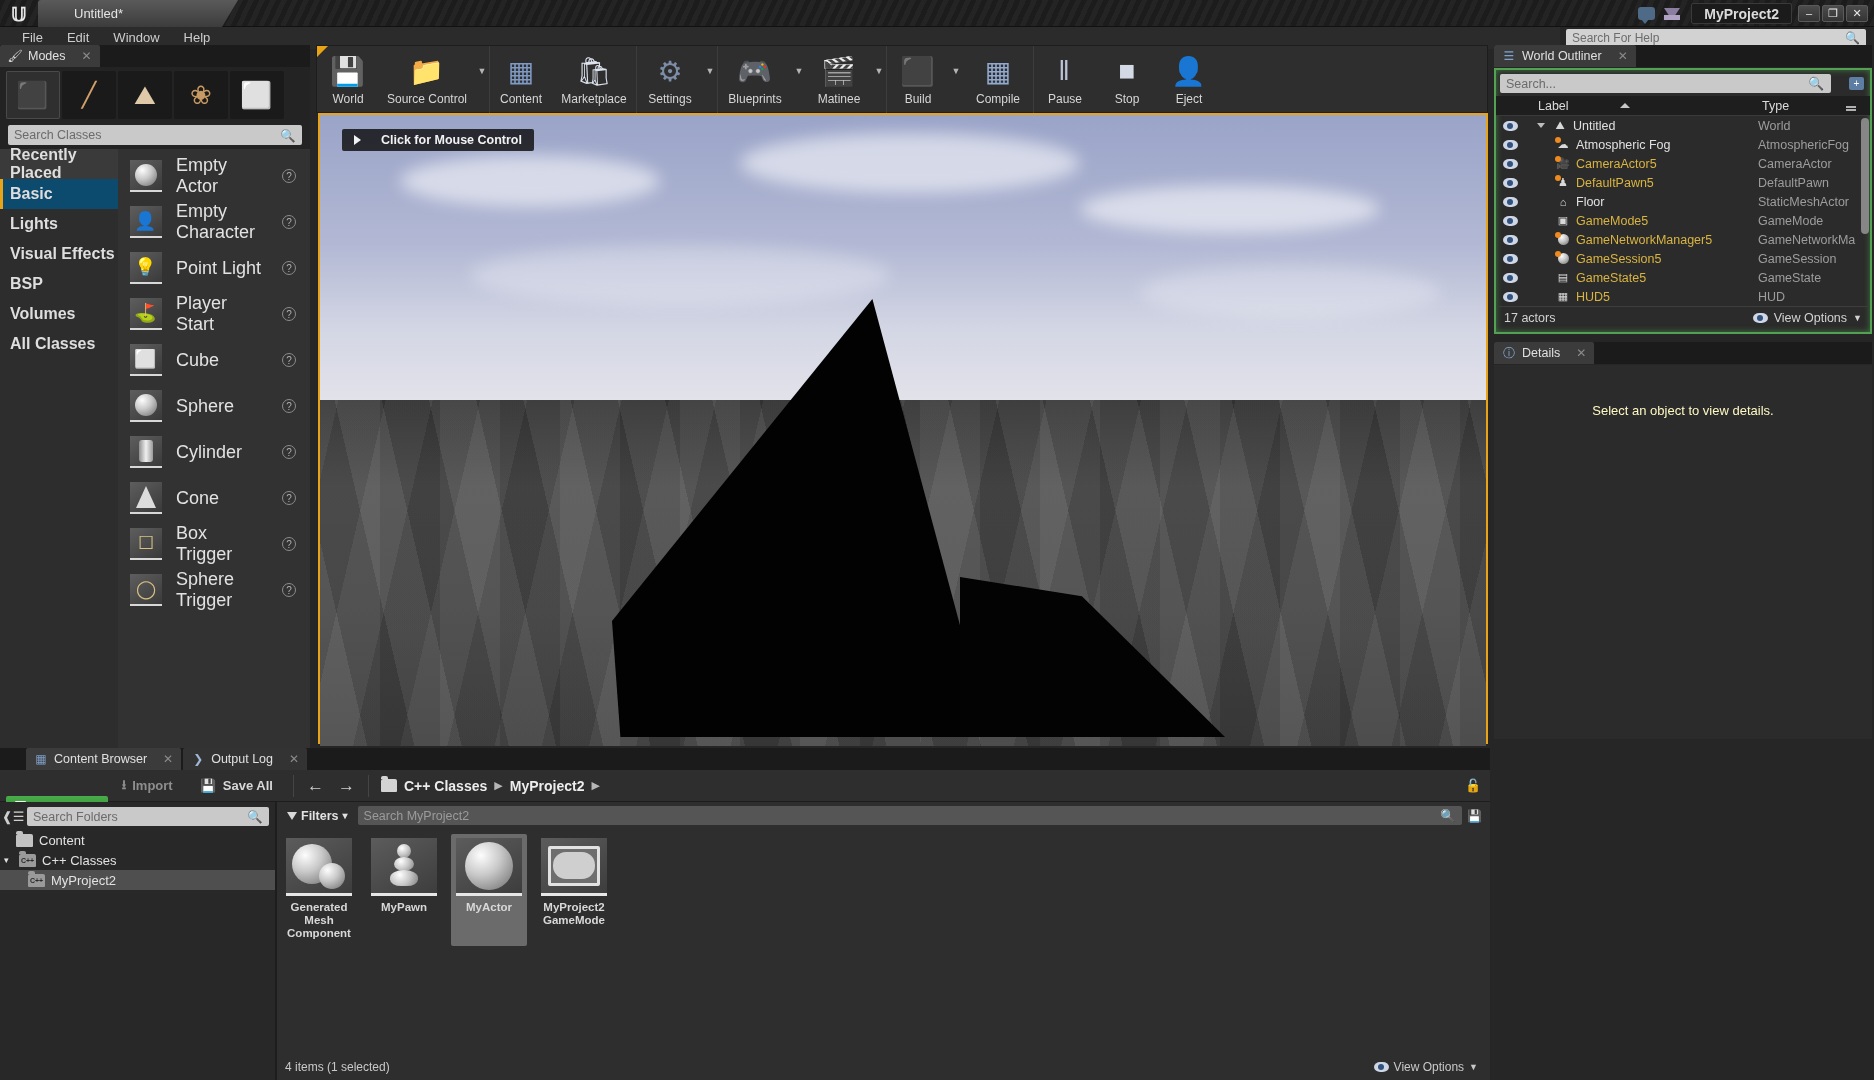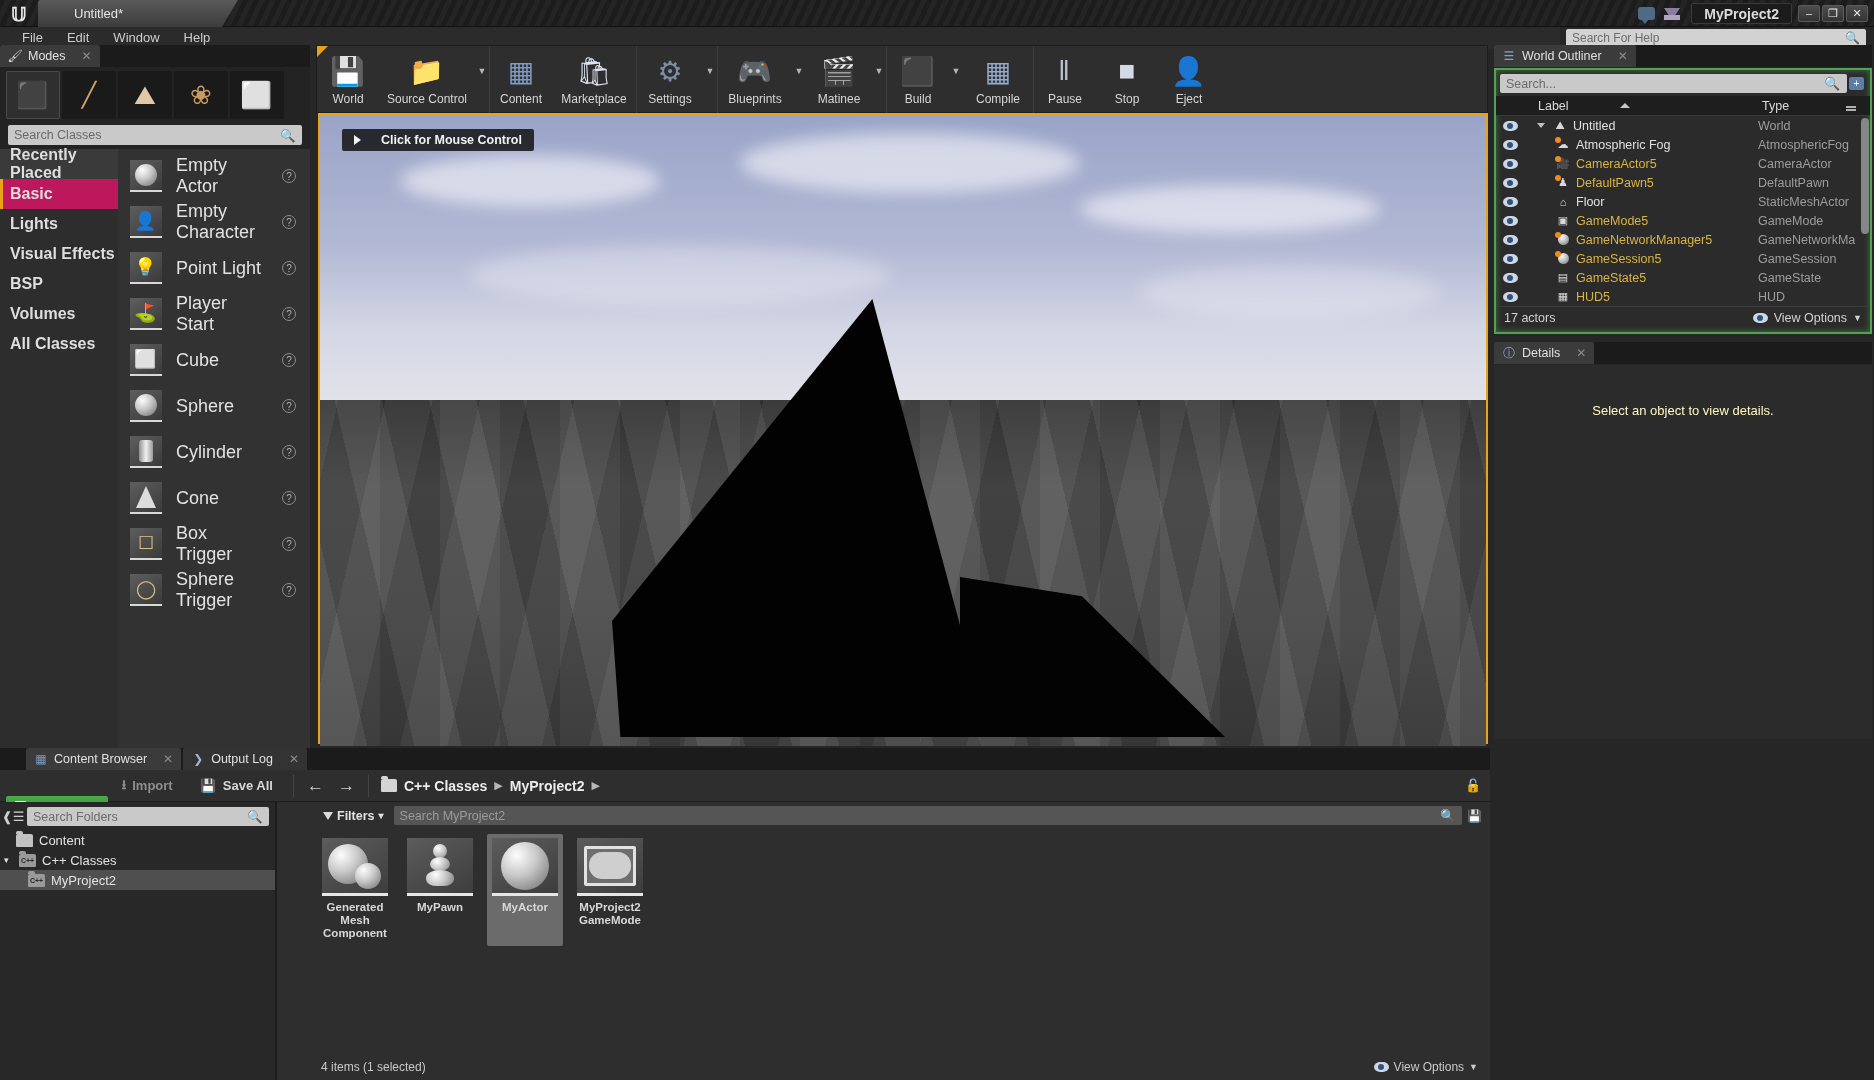--- a/index.html
+++ b/index.html
@@ -88,21 +88,21 @@
   }
   .search-classes .mag { margin-left:auto; color:#3b3b3b; }
 
   .modes-body { display: flex; height: 620px; }
   .cat-list { width: 118px; background: #2d2d2d; }
   .cat {
     height: 30px; display:flex; align-items:center; padding-left: 10px;
     font-size: 16px; font-weight: bold; color: #dedede; position: relative;
   }
   .cat.recent { background:#3a3a3a; }
-  .cat.active { background:#be185d; }
+  .cat.active { background:#0c4a6e; }
   .cat.active:before { content:""; position:absolute; left:0; top:0; width:3px; height:100%; background:#e8a317; }
   .actor-list { flex:1; background:#323232; padding-top: 4px; }
   .actor-row { height: 46px; display:flex; align-items:center; padding-left: 12px; gap: 14px; }
   .actor-thumb {
     width: 32px; height: 32px; background: linear-gradient(145deg,#5e5e5e,#3a3a3a);
     border-bottom: 2px solid #d8d8d8; display:flex;align-items:center;justify-content:center;
     font-size: 18px; color: #e2e2e2;
   }
   .actor-label { font-size: 18px; color: #e2e2e2; flex:1; }
   .actor-help { width:14px;height:14px;border-radius:50%;border:1px solid #8c8c8c;color:#b0b0b0;
@@ -167,21 +167,21 @@
   }
   .mouse-ctrl .tri { width:0;height:0;border-left:7px solid #f2f2f2;border-top:5px solid transparent;border-bottom:5px solid transparent; }
 
   
   .outliner { position: absolute; left: 1494px; top: 45px; width: 378px; height: 290px; }
   .ol-tabbar { height: 22px; display:flex; align-items:flex-end; background: #1b1b1b; }
   .ol-frame {
     height: 266px; margin-top: 1px; background: #2b2b2b;
     border: 2px solid #53a153; box-shadow: 0 0 6px rgba(80,180,80,0.55) inset;
   }
-  .ol-search-row { display:flex; align-items:center; gap: 0; padding: 4px 4px 3px 4px; }
+  .ol-search-row { display:flex; align-items:center; gap: 16px; padding: 4px 4px 3px 4px; }
   .ol-search {
     flex: 1; height: 19px; background: #c9c9c9; border-radius: 2px;
     display:flex; align-items:center; padding: 0 6px; color: #6b6b6b; font-size: 12.5px;
   }
   .ol-search .mag { margin-left:auto; color:#272727; font-size: 13px; }
   .ol-addbtn { width: 19px; height: 19px; display:flex;align-items:center;justify-content:center; }
   .ol-plus { width:15px;height:13px;background:#5e7da3;border-radius:2px;position:relative;color:#fff;font-size:10px;display:flex;align-items:center;justify-content:center; }
   .ol-head {
     display:flex; height: 20px; align-items:center; background: #1e1e1e;
     color: #dcdcdc; font-size: 12.5px; border-bottom: 1px solid #3a3a3a;
@@ -245,21 +245,21 @@
   .collapse-ic { width: 18px; height: 18px; display:flex;align-items:center;justify-content:center; color:#cfcfcf; font-size: 13px; }
   .folder-search { flex:1; height: 19px; background:#c9c9c9; border-radius:2px; display:flex;align-items:center; padding:0 6px; color:#6b6b6b; font-size:12.5px; }
   .folder-search .mag { margin-left:auto; color:#272727; }
   .tree-row { height: 20px; display:flex; align-items:center; font-size: 13px; color:#e2e2e2; gap:6px; }
   .tree-row.sel { background: #4f4f4f; }
   .fic { width:17px;height:13px;background:#c2c2c2;border-radius:2px 2px 1px 1px; position:relative; flex: none; }
   .fic:before{content:"";position:absolute;left:0;top:-3px;width:7px;height:3px;background:#c2c2c2;border-radius:2px 2px 0 0;}
   .fic.cpp { background:#9a9a9a; display:flex;align-items:center;justify-content:center;font-size:7px;color:#2a2a2a;font-weight:bold; }
   .fic.cpp:before{ background:#9a9a9a; }
 
-  .cb-right { flex: 1; background: #2e2e2e; display:flex; flex-direction: column; padding-left: 36px; }
+  .cb-right { flex: 1; background: #2e2e2e; display:flex; flex-direction: column; }
   .cb-filterrow { height: 24px; display:flex; align-items:center; gap: 4px; padding: 3px 6px 0 4px; }
   .filters-btn { display:flex; align-items:center; gap:4px; font-size: 12.5px; color:#e2e2e2; padding: 0 6px; font-weight: bold;}
   .funnel { width:0;height:0;border-left:5px solid transparent;border-right:5px solid transparent;border-top:8px solid #d9d9d9; }
   .asset-search { flex:1; height: 19px; background:#555; border-radius:2px; display:flex; align-items:center; padding: 0 6px; color:#9b9b9b; font-size:12.5px; }
   .asset-search .mag{margin-left:auto;color:#d0d0d0;}
   .cb-save-ic { width:18px;height:18px;display:flex;align-items:center;justify-content:center;color:#c0c0c0;font-size:12px; }
 
   .tiles { display:flex; gap: 9px; padding: 8px 0 0 4px; font-weight: bold; }
   .tile { width: 76px; padding: 4px 2px 6px 2px; display:flex; flex-direction:column; align-items:center; border-radius:2px;}
   .tile.sel { background: #6b6b6b; }

